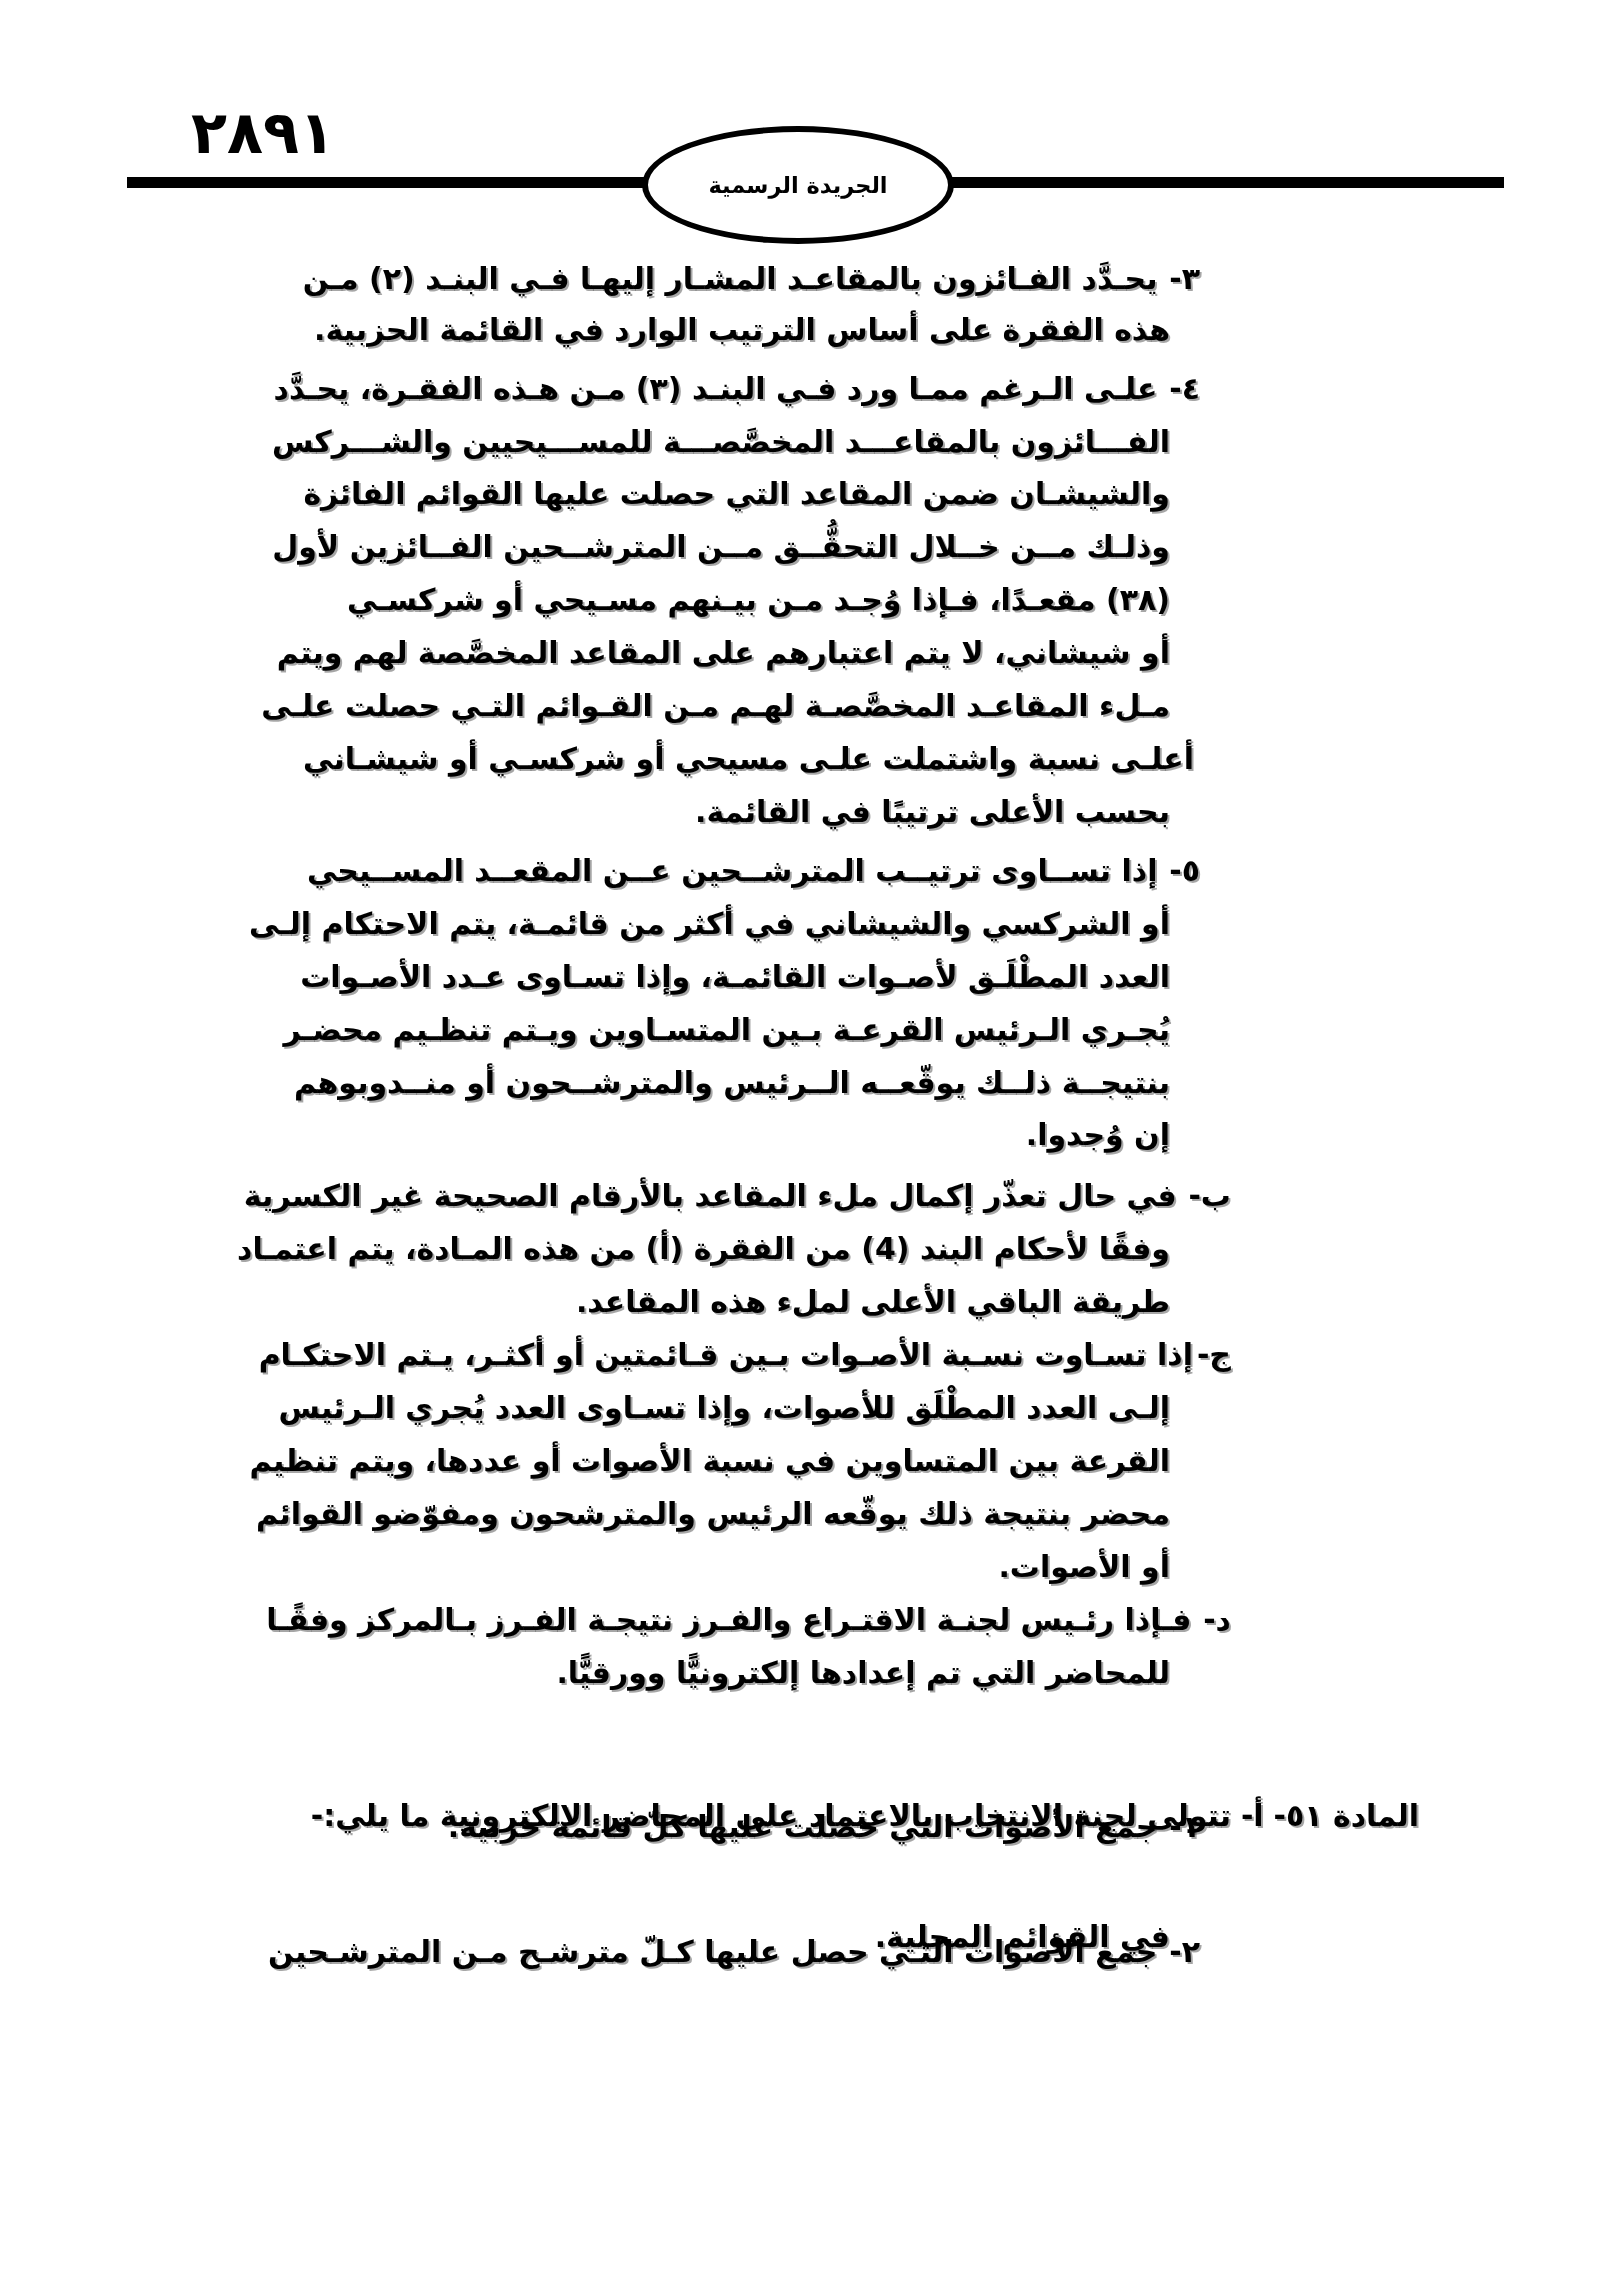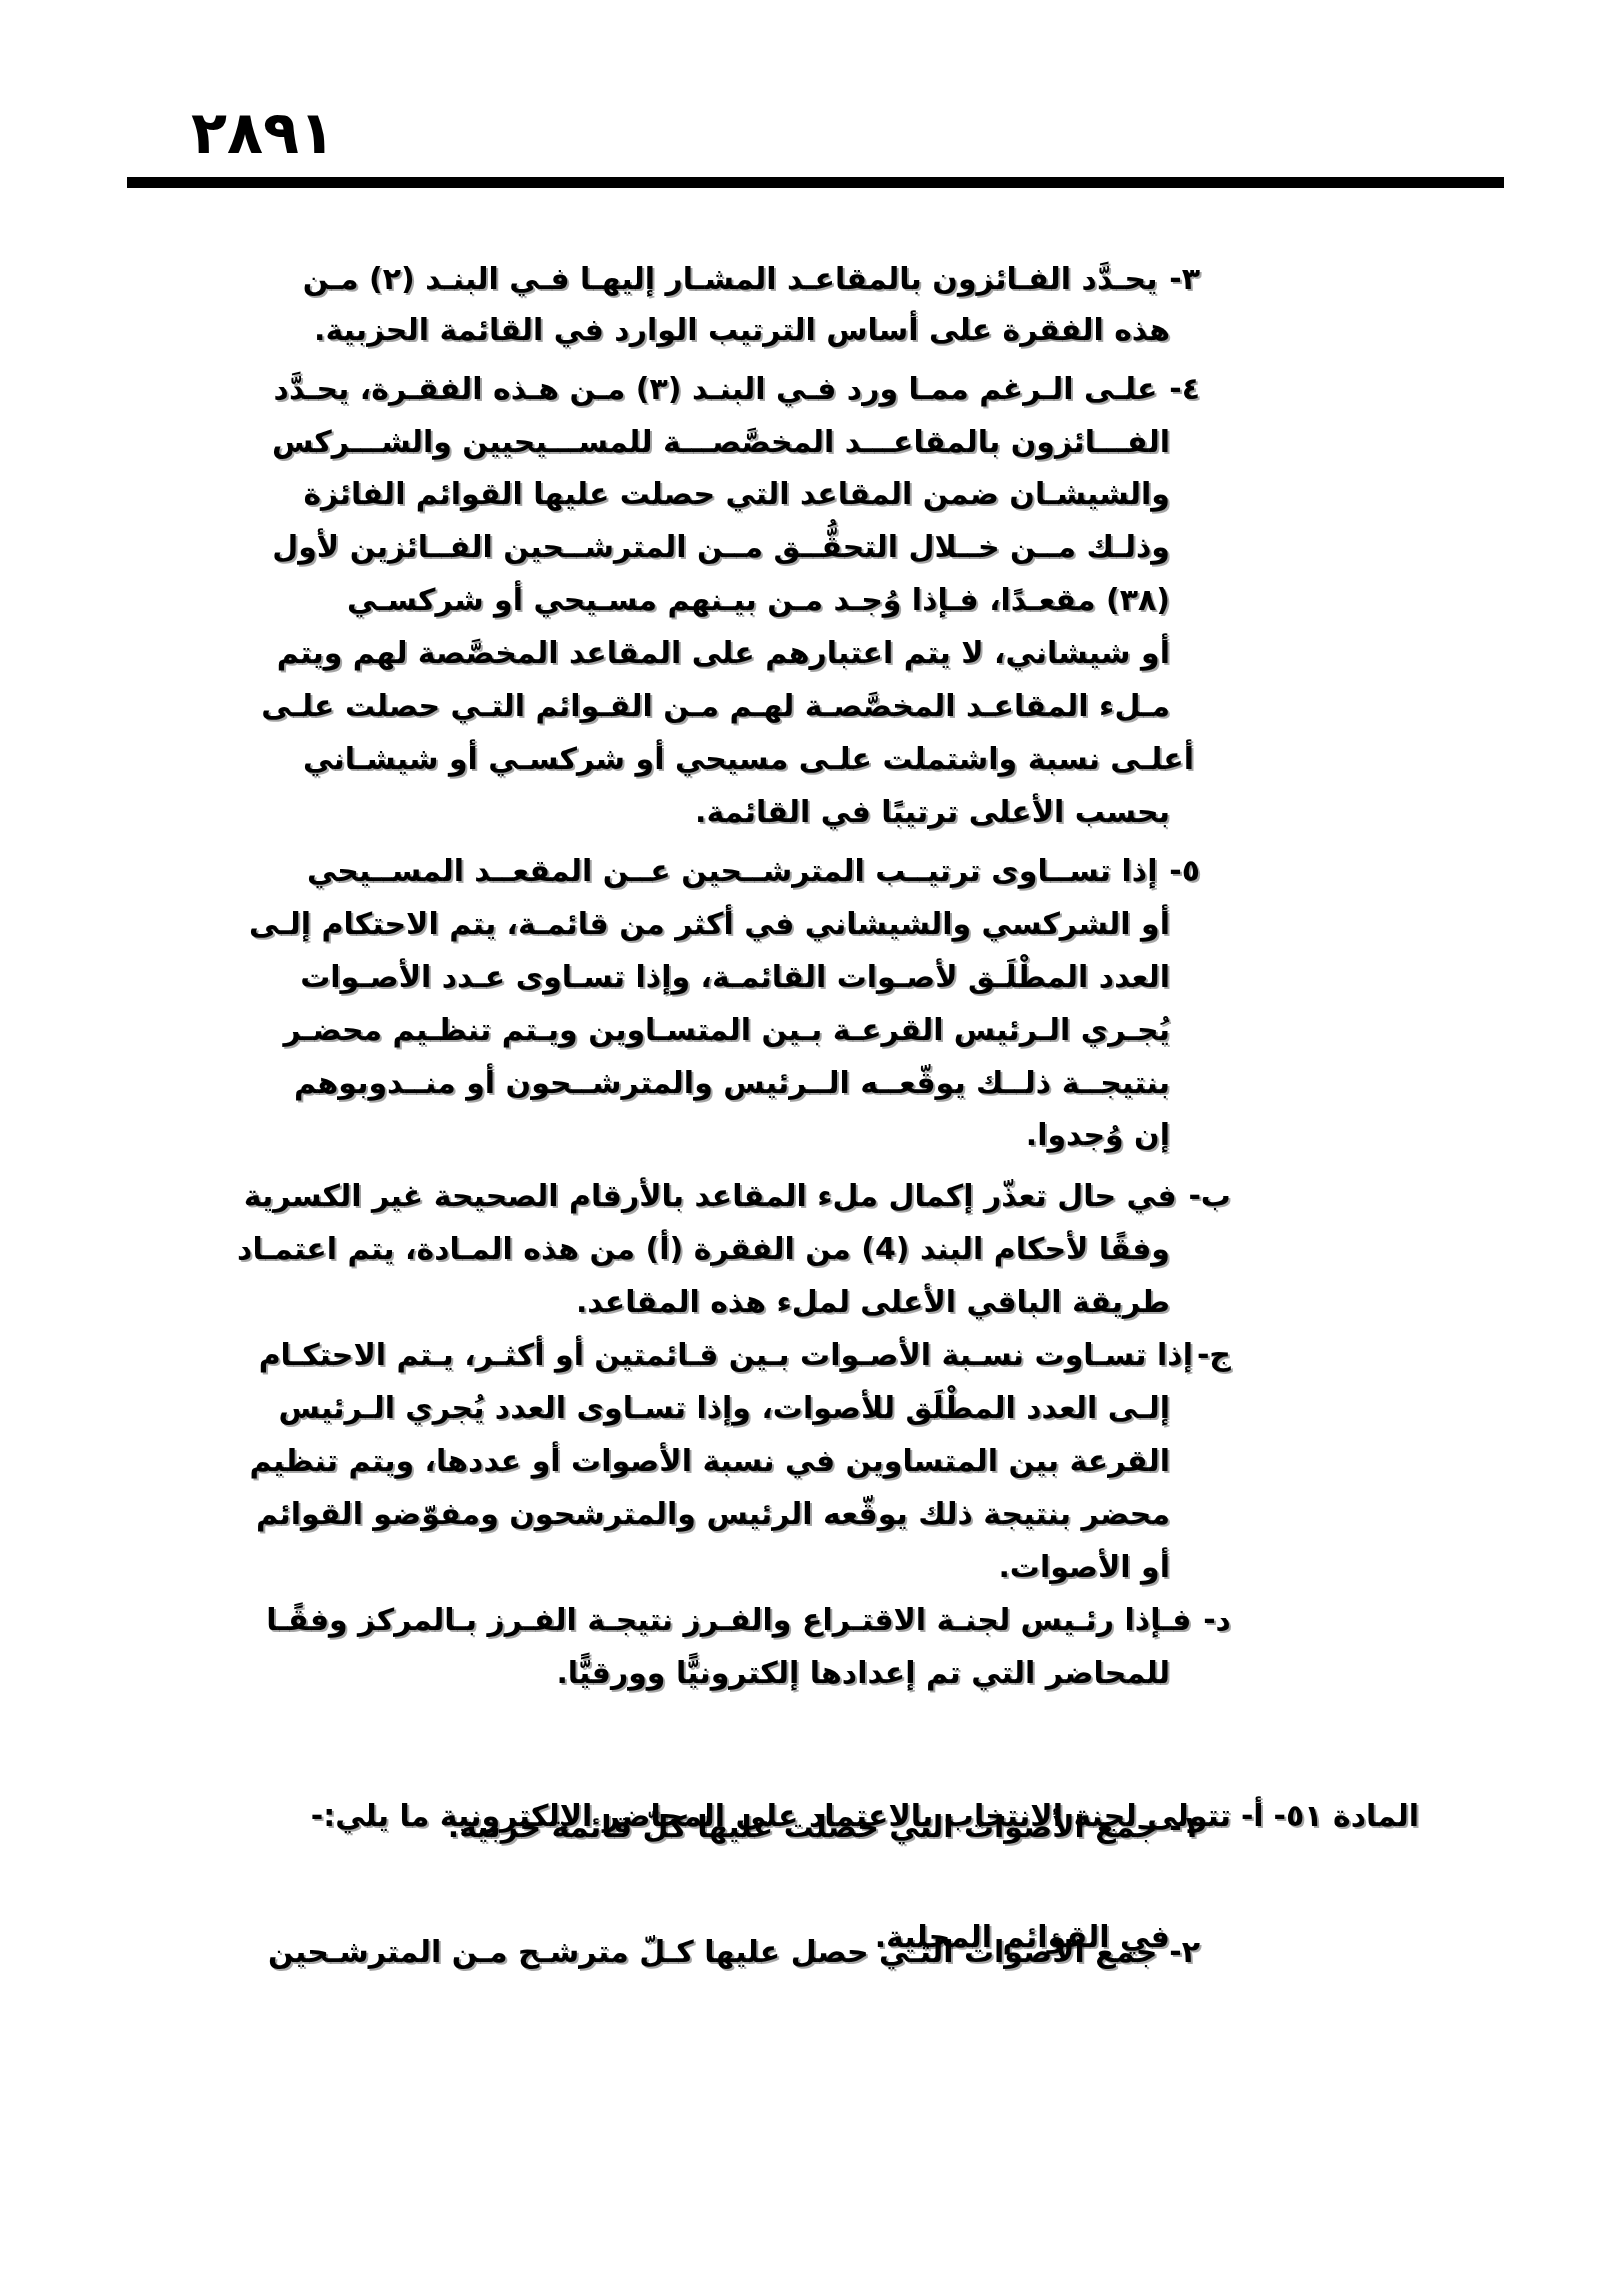--- a/index.html
+++ b/index.html
@@ -84,20 +84,23 @@
       margin-left: 11.8px;
     }
   </style>
 </head>
 <body>
 
 <div class="page">
 
   <div class="page-number">٢٨٩١</div>
   <div class="header-rule"></div>
+  <div class="masthead-oval">
+    <span class="masthead-title">الجريدة الرسمية</span>
+  </div>
 
   <div class="body-text">
 
     <div class="line" style="right:421px; top:255px;">
       <span class="marker">٣-</span><span>يحـدَّد الفـائزون بالمقاعـد المشـار إليهـا فـي البنـد (٢) مـن</span>
     </div>
     <div class="line" style="right:451px; top:306px;">هذه الفقرة على أساس الترتيب الوارد في القائمة الحزبية.</div>
 
     <div class="line" style="right:421px; top:365px;">
       <span class="marker">٤-</span><span>علـى الـرغم ممـا ورد فـي البنـد (٣) مـن هـذه الفقـرة، يحـدَّد</span>

